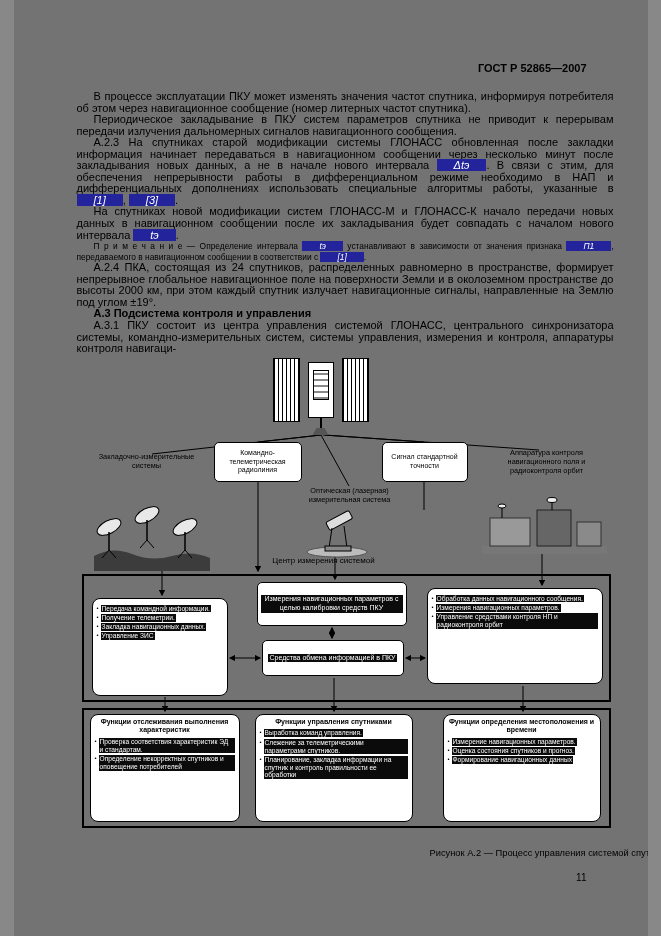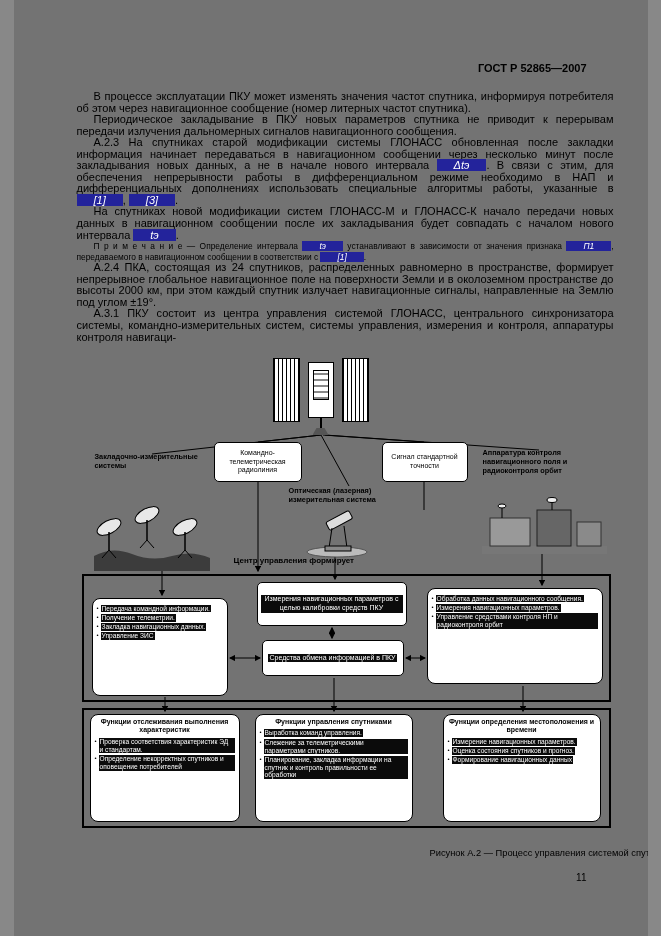--- a/index.html
+++ b/index.html
@@ -19,21 +19,21 @@
   .sat-lpanel,.sat-rpanel{width:27px;height:64px;border:1px solid #000;
      background:repeating-linear-gradient(90deg,#000 0 1px,#fff 1px 4px);}
   .sat-lpanel{left:196px;top:6px;} .sat-rpanel{left:265px;top:6px;}
   .sat-body{left:231px;top:10px;width:26px;height:56px;border:1px solid #000;background:#fff;}
   .sat-inner{left:236px;top:18px;width:16px;height:30px;border:1px solid #000;
      background:repeating-linear-gradient(0deg,#888 0 2px,#fff 2px 6px);}
   .sat-stem{left:243px;top:66px;width:2px;height:10px;background:#000;}
   .sat-horn{left:236px;top:76px;width:16px;height:7px;background:#555;
      clip-path:polygon(25% 0,75% 0,100% 100%,0 100%);}
   
-  .dlabel{position:absolute;font-weight:bold;font-size:7.3px;line-height:9px;}
+  .dlabel{position:absolute;font-weight:normal;font-size:7.3px;line-height:9px;text-align:center;}
   .dbox{position:absolute;box-sizing:border-box;border:1.4px solid #000;border-radius:5px;
         background:#fff;font-size:7px;line-height:8.6px;text-align:center;overflow:hidden;}
   .dbox.cen{display:flex;align-items:center;justify-content:center;padding:2px 3px;}
   .lbl-zis{left:18px;top:100px;width:104px;}
   .box-ktr{left:137px;top:90px;width:88px;height:40px;}
   .box-signal{left:305px;top:90px;width:86px;height:40px;}
   .lbl-aknp{left:406px;top:96px;width:128px;}
   .lbl-optical{left:212px;top:134px;width:122px;}
   .lbl-cc{left:157px;top:204px;width:180px;font-size:8px;}
   .ground{position:absolute;}
@@ -59,25 +59,26 @@
 </style>
 </head>
 <body>
 
 <div class="page">
 
   <div class="doc-header">ГОСТ Р 52865—2007</div>
 
   <div class="body-text">
       <p class="para"><span>В процессе эксплуатации ПКУ может изменять значения частот спутника, информируя потребителя об этом через навигационное сообщение (номер литерных частот спутника).</span></p>
-      <p class="para"><span>Периодическое закладывание в ПКУ новых параметров спутника не приводит к перерывам передачи излучения дальномерных сигналов навигационного сообщения.</span></p>
+      <p class="para"><span>Периодическое закладывание в ПКУ систем параметров спутника не приводит к перерывам передачи излучения дальномерных сигналов навигационного сообщения.</span></p>
       <p class="para"><span>А.2.3 На спутниках старой модификации системы ГЛОНАСС обновленная после закладки информация начинает передаваться в навигационном сообщении через несколько минут после закладывания новых данных, а не в начале нового интервала </span><span class="tok">Δtэ</span><span>. В связи с этим, для обеспечения непрерывности работы в дифференциальном режиме необходимо в НАП и дифференциальных дополнениях использовать специальные алгоритмы работы, указанные в </span><span class="tok">[1]</span><span>, </span><span class="tok">[3]</span><span>.</span></p>
       <p class="para"><span>На спутниках новой модификации систем ГЛОНАСС-М и ГЛОНАСС-К начало передачи новых данных в навигационном сообщении после их закладывания будет совпадать с началом нового интервала </span><span class="tok">tэ</span><span>.</span></p>
       <p class="para note"><span>П р и м е ч а н и е — Определение интервала </span><span class="tok">tэ</span><span> устанавливают в зависимости от значения признака </span><span class="tok">П1</span><span>, передаваемого в навигационном сообщении в соответствии с </span><span class="tok">[1]</span><span>.</span></p>
       <p class="para"><span>А.2.4 ПКА, состоящая из 24 спутников, распределенных равномерно в пространстве, формирует непрерывное глобальное навигационное поле на поверхности Земли и в околоземном пространстве до высоты 2000 км, при этом каждый спутник излучает навигационные сигналы, направленные на Землю под углом ±19°.</span></p>
+      <p class="para bold"><span>А.3 Подсистема контроля и управления</span></p>
       <p class="para"><span>А.3.1 ПКУ состоит из центра управления системой ГЛОНАСС, центрального синхронизатора системы, командно-измерительных систем, системы управления, измерения и контроля, аппаратуры контроля навигаци-</span></p>
     </div>
 
   <div class="diagram">
 
     <svg class="connectors" viewBox="0 0 537 482">
       <defs>
         <marker id="ah" viewBox="0 0 8 8" refX="6.5" refY="4" markerWidth="6.5" markerHeight="6.5" orient="auto-start-reverse">
           <path d="M0,0 L8,4 L0,8 Z" fill="#000"></path>
         </marker>
@@ -149,21 +150,21 @@
       <path d="M0,50 H125 V58 H0 Z" fill="#777"></path>
       <rect x="8" y="22" width="40" height="28" fill="#999" stroke="#333"></rect>
       <rect x="55" y="14" width="34" height="36" fill="#666" stroke="#222"></rect>
       <rect x="95" y="26" width="24" height="24" fill="#8a8a8a" stroke="#333"></rect>
       <line x1="70" y1="14" x2="70" y2="3" stroke="#000"></line>
       <ellipse cx="70" cy="4" rx="5" ry="2.5" fill="#eee" stroke="#000"></ellipse>
       <line x1="20" y1="22" x2="20" y2="10" stroke="#000"></line>
       <ellipse cx="20" cy="10" rx="4" ry="2" fill="#eee" stroke="#000"></ellipse>
     </svg>
 
-    <div class="dlabel lbl-cc">Центр управления формирует</div>
+    <div class="dlabel lbl-cc">Центр измерения системой</div>
 
     <div class="outer outer1"></div>
     <div class="outer outer2"></div>
 
     <div class="dbox cen box-calib">
       <span class="hl">Измерения навигационных параметров с целью калибровки средств ПКУ</span>
     </div>
 
     <div class="dbox box-left">
         <div class="bi">

